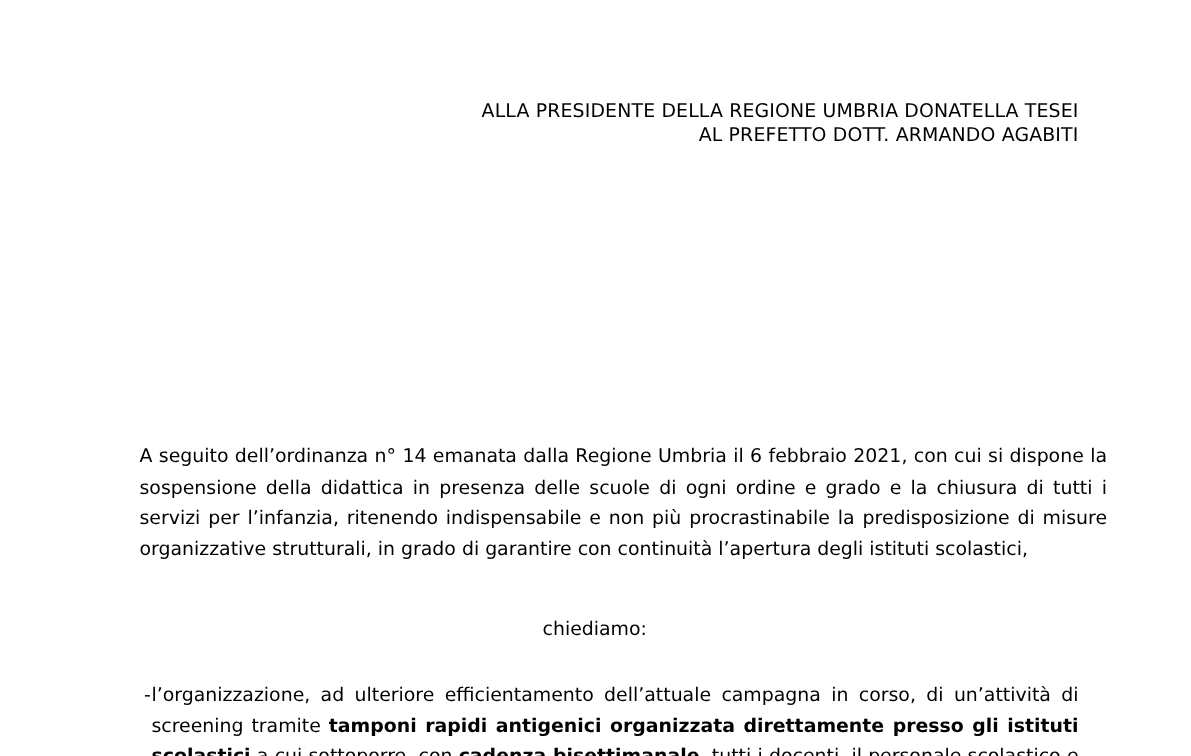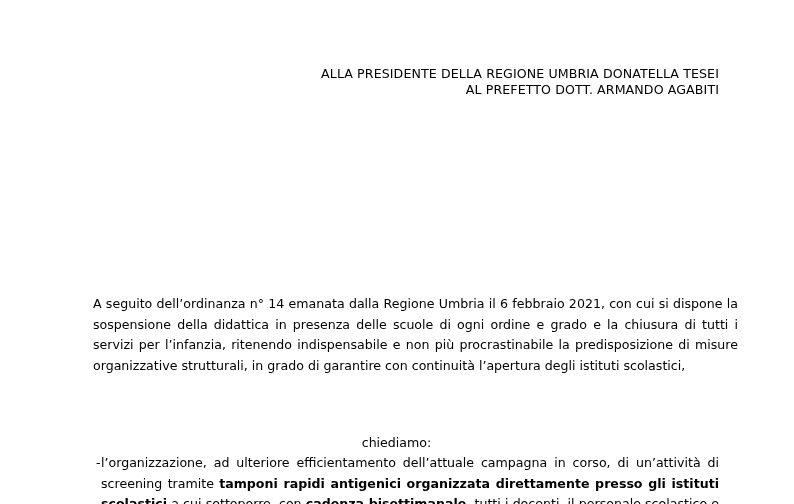--- a/index.html
+++ b/index.html
@@ -51,21 +51,20 @@
     text-align: justify;
   }
   .request-line {
     position: absolute;
     top: 410px;
     left: 74px;
     width: 645px;
     text-align: center;
     font-size: 12.6px;
     line-height: 18px;
-    margin-top: 24px;
   }
   .list-block {
     position: absolute;
     top: 453px;
     left: 74px;
     width: 645px;
     font-size: 12.6px;
     line-height: 20.5px;
   }
   .list-item {

